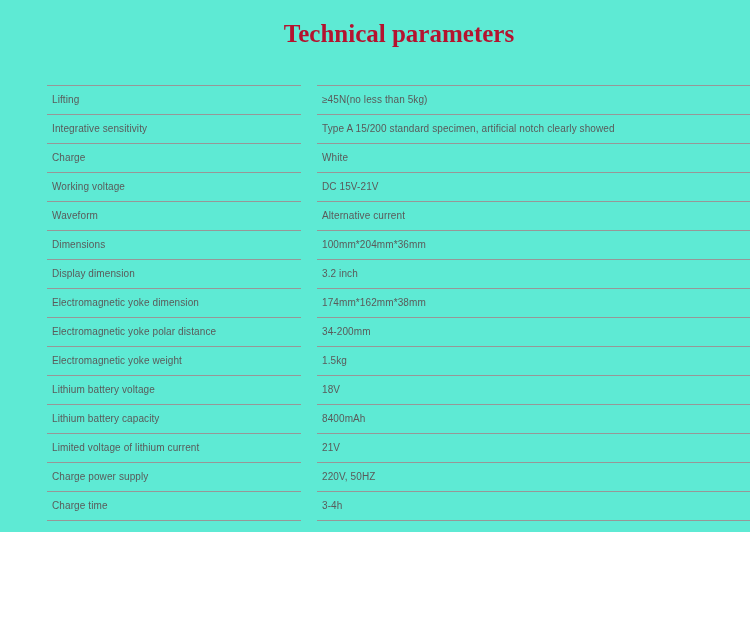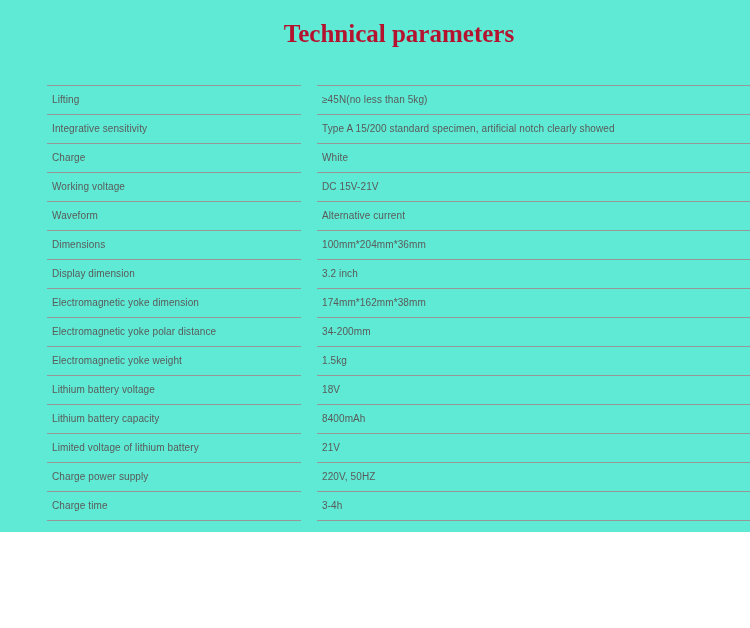--- a/index.html
+++ b/index.html
@@ -136,21 +136,21 @@
     <div class="cell value-cell">18V</div>
   </div>
 
   <div class="row">
     <div class="cell label-cell">Lithium battery capacity</div>
     <div class="cell gap-cell"></div>
     <div class="cell value-cell">8400mAh</div>
   </div>
 
   <div class="row">
-    <div class="cell label-cell">Limited voltage of lithium battery</div>
+    <div class="cell label-cell">Limited voltage of lithium current</div>
     <div class="cell gap-cell"></div>
     <div class="cell value-cell">21V</div>
   </div>
 
   <div class="row">
     <div class="cell label-cell">Charge power supply</div>
     <div class="cell gap-cell"></div>
     <div class="cell value-cell">220V, 50HZ</div>
   </div>
 

